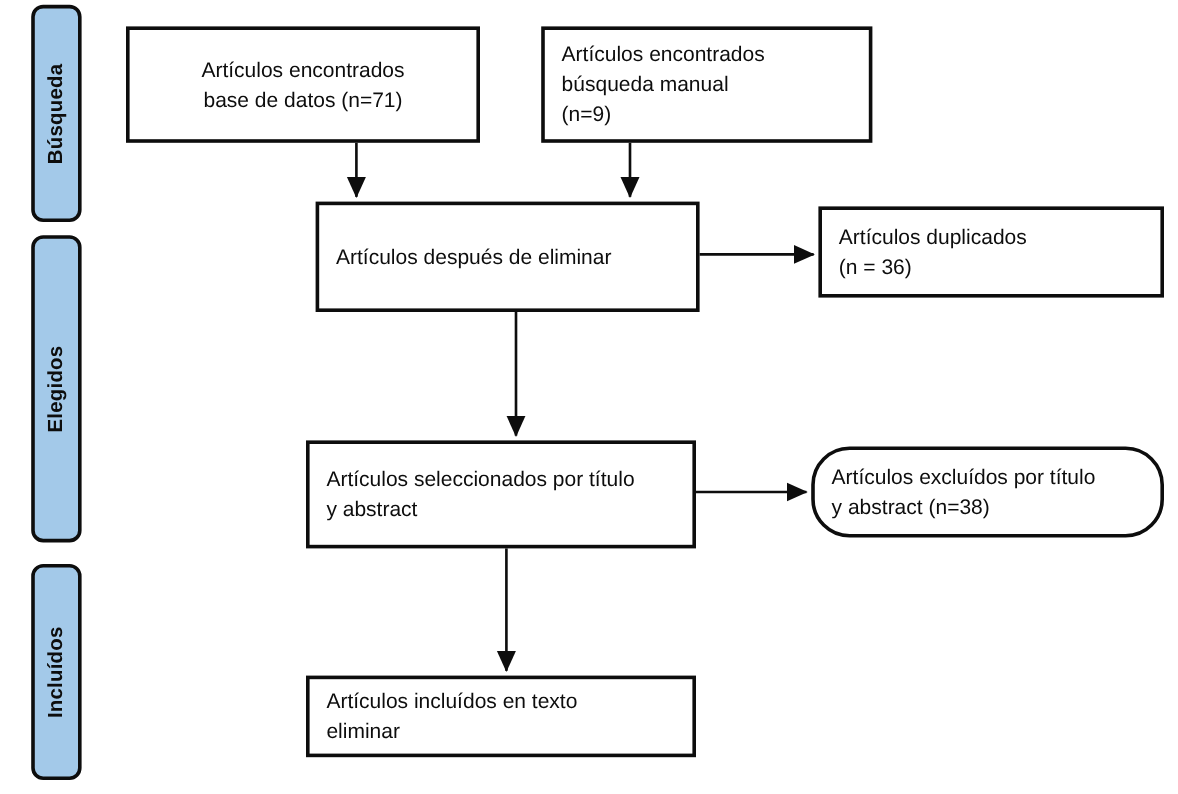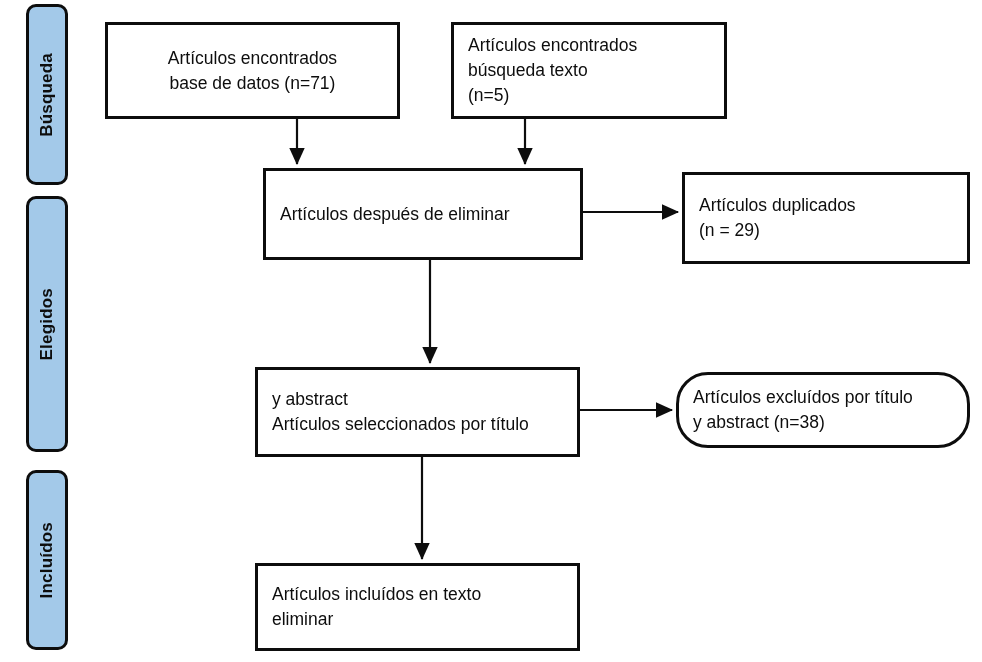--- a/index.html
+++ b/index.html
@@ -84,44 +84,44 @@
     <span>Incluídos</span>
   </div>
 
   <div class="flow-box centered" style="left:105px; top:22px; width:295px; height:97px;">
     <div class="line">Artículos encontrados</div>
     <div class="line">base de datos (n=71)</div>
   </div>
 
   <div class="flow-box" style="left:451px; top:22px; width:276px; height:97px;">
     <div class="line">Artículos encontrados</div>
-    <div class="line">búsqueda texto</div>
-    <div class="line">(n=5)</div>
+    <div class="line">búsqueda manual</div>
+    <div class="line">(n=9)</div>
   </div>
 
   <div class="flow-box" style="left:263px; top:168px; width:320px; height:92px;gap:10px;">
     <div class="line">Artículos después de eliminar</div>
   </div>
 
-  <div class="flow-box" style="left:682px; top:172px; width:288px; height:92px;">
+  <div class="flow-box" style="left:682px; top:172px; width:288px; height:76px;">
     <div class="line">Artículos duplicados</div>
-    <div class="line">(n = 29)</div>
+    <div class="line">(n = 36)</div>
   </div>
 
   <div class="flow-box" style="left:255px; top:367px; width:325px; height:90px;">
+    <div class="line">Artículos seleccionados por título</div>
     <div class="line">y abstract</div>
-    <div class="line">Artículos seleccionados por título</div>
   </div>
 
   <div class="flow-box" style="left:676px; top:372px; width:294px; height:76px;border-radius:32px;">
     <div class="line">Artículos excluídos por título</div>
     <div class="line">y abstract (n=38)</div>
   </div>
 
-  <div class="flow-box" style="left:255px; top:563px; width:325px; height:88px;">
+  <div class="flow-box" style="left:255px; top:563px; width:325px; height:68px;">
     <div class="line">Artículos incluídos en texto</div>
     <div class="line">eliminar</div>
   </div>
 
   <svg id="arrow-layer" viewBox="0 0 982 662" width="982" height="662">
     <defs>
       <marker id="arrowhead" markerWidth="9" markerHeight="9" refX="7.5" refY="4" orient="auto" markerUnits="strokeWidth">
         <path d="M0,0.4 L8,4 L0,7.6 z" fill="#0d0d0d"></path>
       </marker>
     </defs>

